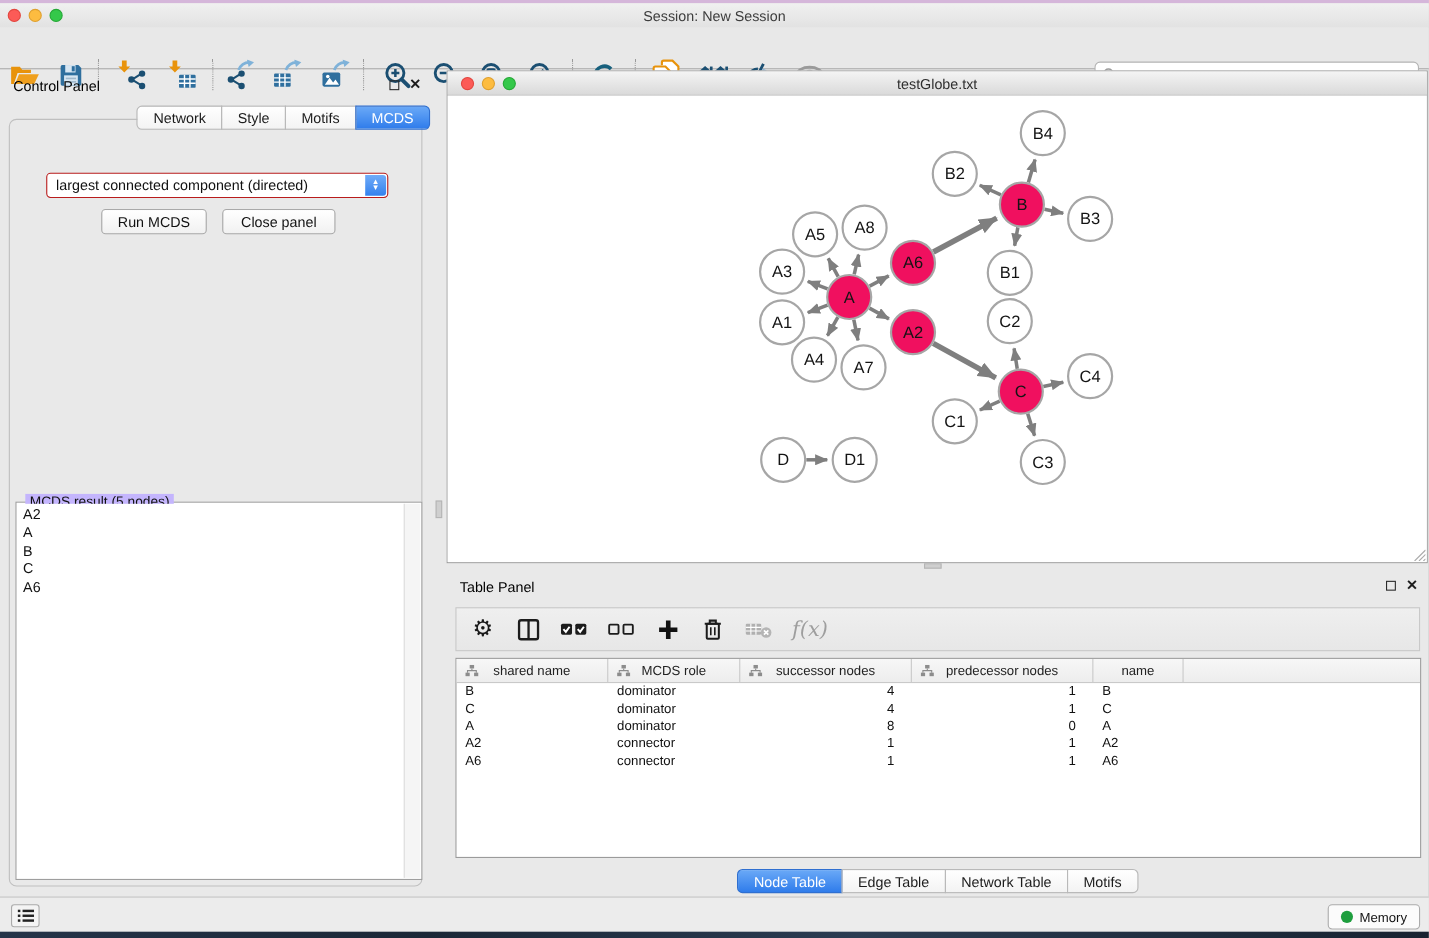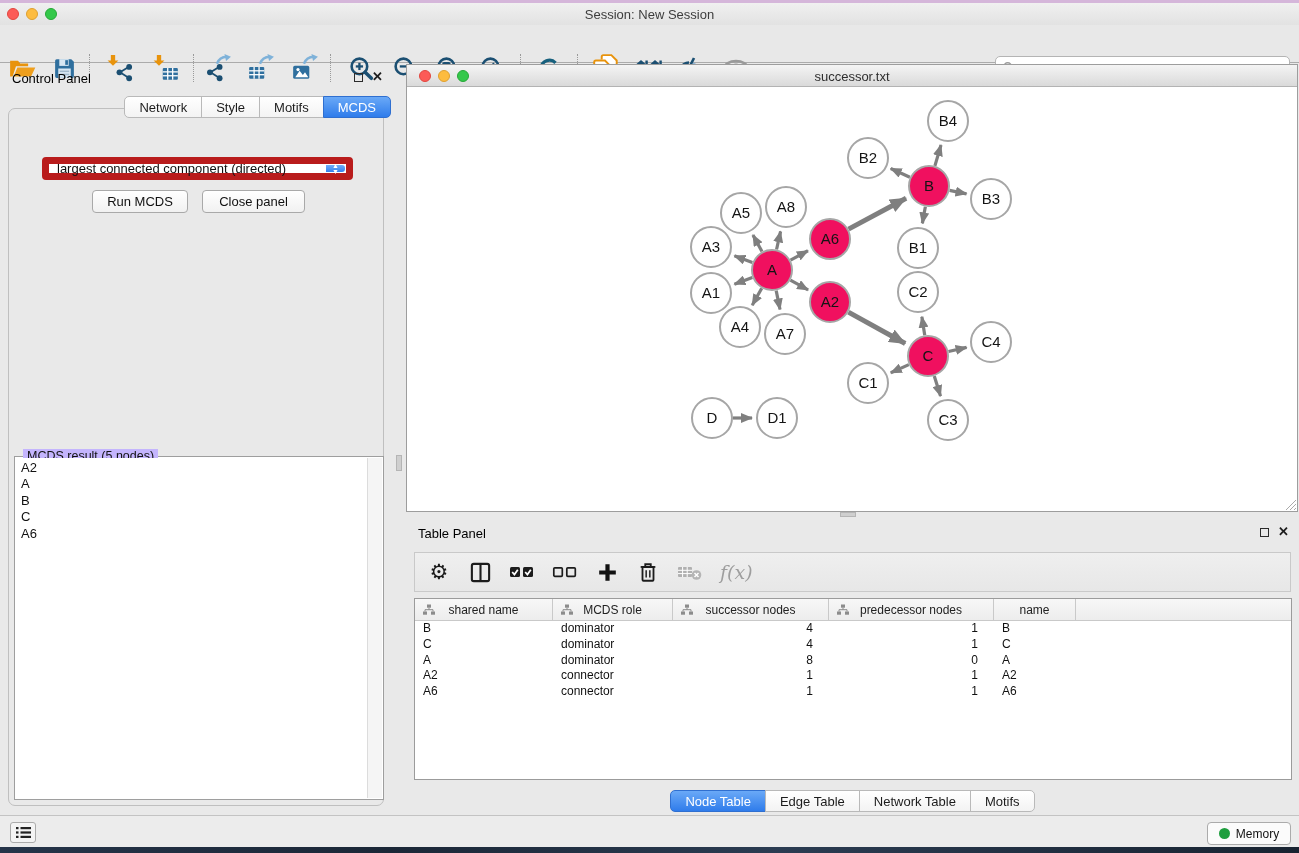--- a/index.html
+++ b/index.html
@@ -47,21 +47,21 @@
   .seg { height:22px; padding:0 14px; background:linear-gradient(#ffffff,#f3f3f3);
          border:1px solid #b9b9b9; font-size:13px; color:#1c1c1c; display:flex;
          align-items:center; cursor:pointer; margin-left:-1px; }
   .seg:first-child { border-radius:5px 0 0 5px; margin-left:0; }
   .seg:last-child { border-radius:0 5px 5px 0; }
   .seg.active { background:linear-gradient(#6aa9f7,#2f7ceb); border-color:#2f6fd0; color:#fff; }
 
   .opt-label { position:absolute; left:0; top:72px; width:391px; text-align:center;
                font-size:13px; color:#111; }
   .criterion { position:absolute; left:42px; top:93px; width:311px; height:23px;
-               background:#fff; border:7px solid #b91c1c; border-radius:4px;
+               background:#fff; border:1px solid #b91c1c; border-radius:4px;
                display:flex; align-items:center; font-size:13px; color:#111;
                padding-left:8px; cursor:pointer; }
   .stepper { position:absolute; right:1px; top:1px; bottom:1px; width:19px;
              background:linear-gradient(#71acf8,#3381ee); border-radius:0 3px 3px 0;
              display:flex; flex-direction:column; align-items:center; justify-content:center; }
   .stepper span { color:#fff; font-size:7px; line-height:6px; }
   .cp-btn { position:absolute; top:126px; height:23px; background:linear-gradient(#ffffff,#f1f1f1);
             border:1px solid #a9a9a9; border-radius:4px; font-size:13px; color:#111;
             display:flex; align-items:center; justify-content:center; cursor:pointer; }
   #run-btn { left:92px; width:96px; }
@@ -354,21 +354,21 @@
   <div class="v-handle"></div>
   <div class="h-handle"></div>
 
   <div class="net-window">
     <div class="net-titlebar">
       <div class="lights">
         <span class="light red"></span>
         <span class="light yellow"></span>
         <span class="light green"></span>
       </div>
-      <div class="net-title">successor.txt</div>
+      <div class="net-title">testGlobe.txt</div>
     </div>
     <div class="net-canvas">
       <svg id="graph" width="890" height="424" viewBox="0 0 890 424">
           <defs>
             <marker id="arw" markerUnits="userSpaceOnUse" markerWidth="12" markerHeight="10" refX="11" refY="5" orient="auto">
               <path d="M0 0L12 5L0 10z" fill="#7f7f7f"></path>
             </marker>
             <marker id="arwT" markerUnits="userSpaceOnUse" markerWidth="17" markerHeight="14" refX="16" refY="7" orient="auto">
               <path d="M0 0L17 7L0 14z" fill="#7f7f7f"></path>
             </marker>

